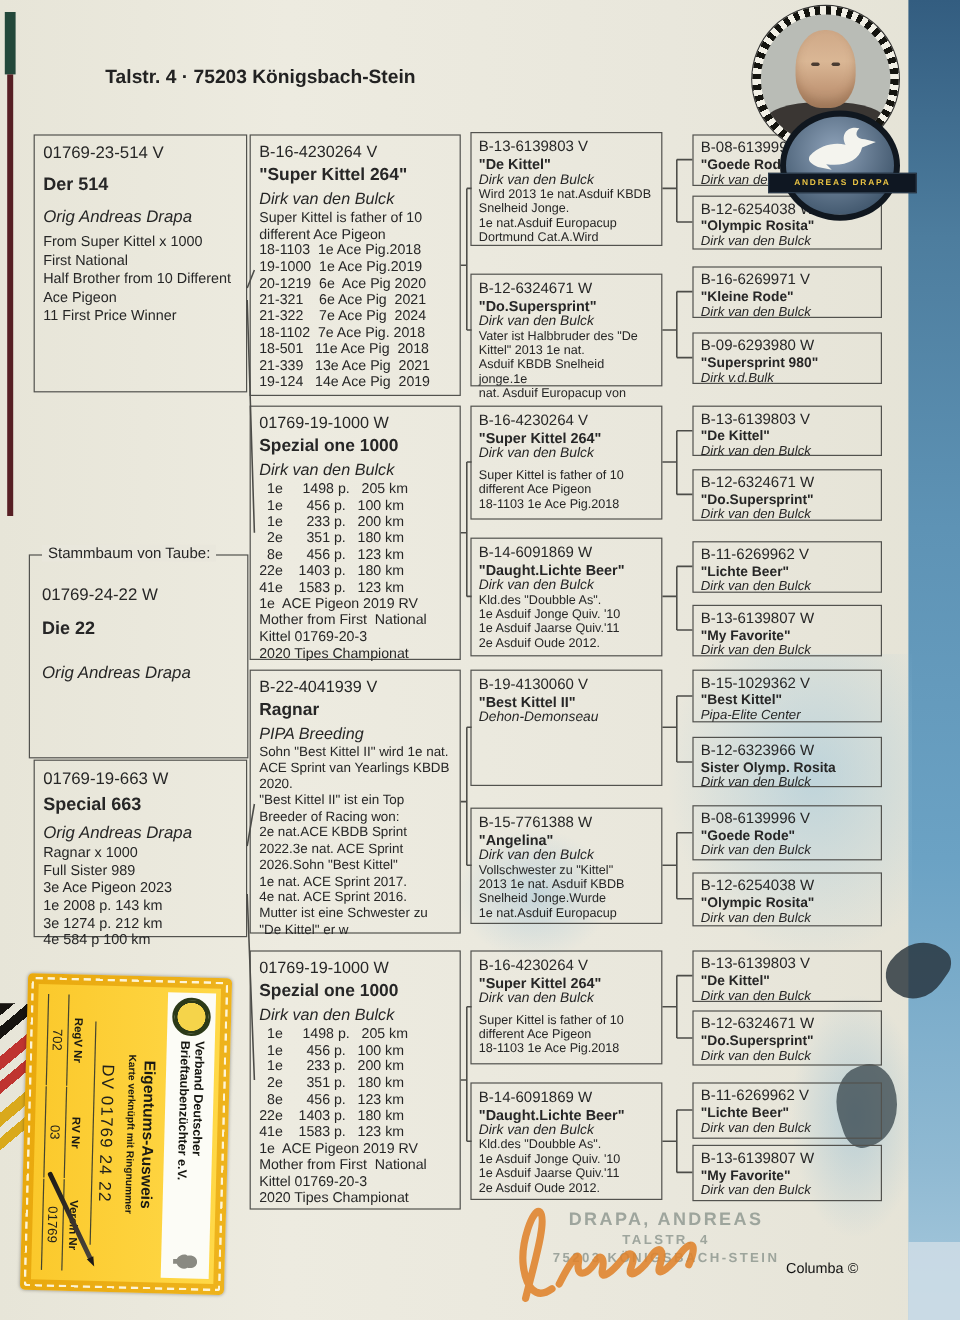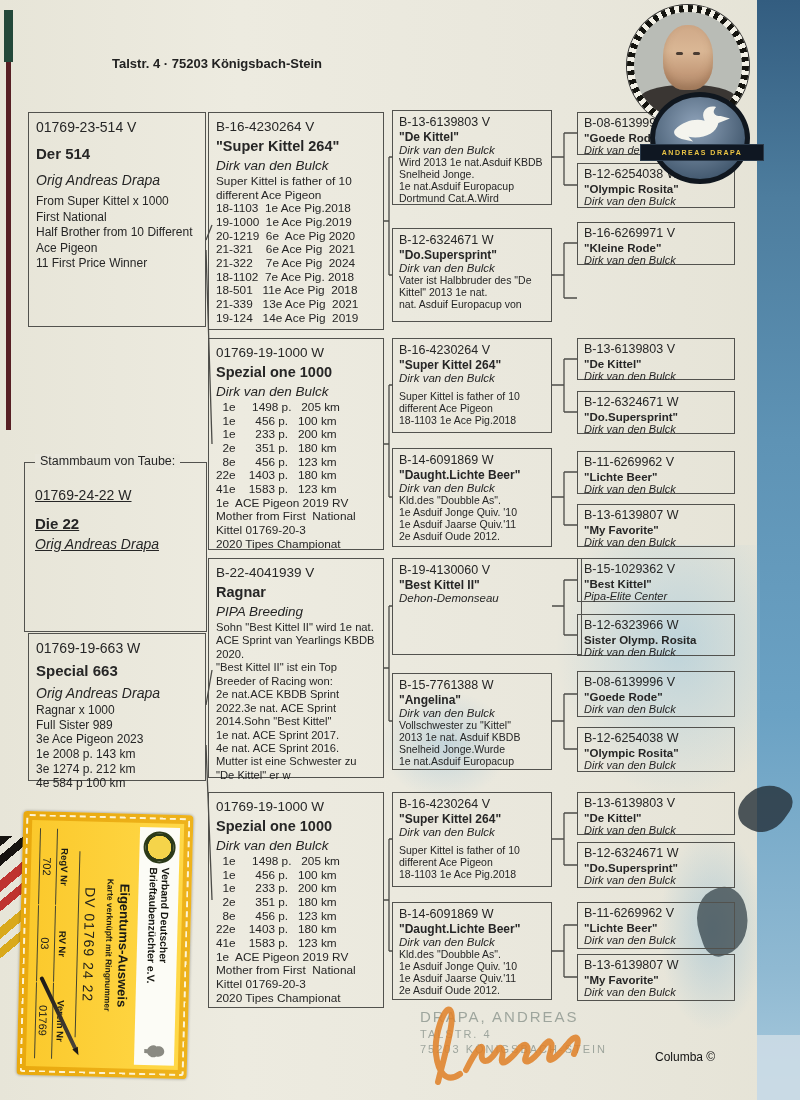--- a/index.html
+++ b/index.html
@@ -27,21 +27,21 @@
   
   .flag{position:absolute;left:-14px;top:836px;width:112px;height:262px;
     background:linear-gradient(140deg,transparent 0 8px,#16130f 8px 17px,transparent 17px 24px,
       #16130f 24px 32px,transparent 32px 43px,#bf3430 43px 52px,transparent 52px 59px,
       #bf3430 59px 67px,transparent 67px 79px,#d9a91c 79px 88px,transparent 88px 95px,
       #d9a91c 95px 103px,transparent 103px 100%);}
   
   .h-title{position:absolute;left:92px;top:26px;width:320px;text-align:center;
     font-size:21px;font-weight:bold;letter-spacing:.5px;color:#222;}
   .h-addr{position:absolute;left:32px;top:56px;width:370px;text-align:center;
-    font-size:13px;font-weight:bold;color:#222;}
+    font-size:16px;font-weight:bold;color:#222;}
   .h-contact{position:absolute;left:30px;top:88px;width:430px;text-align:center;
     font-size:12.5px;font-weight:bold;color:#222;}
   
   .photo-ring{position:absolute;left:627px;top:5px;width:122px;height:122px;border-radius:50%;
     background:repeating-conic-gradient(#14140f 0deg 4.5deg,#f2f0e6 4.5deg 9deg);box-shadow:0 0 0 1px #333;z-index:5;}
   .photo-img{position:absolute;inset:7px;border-radius:50%;overflow:hidden;
     background:radial-gradient(circle at 50% 26%,#dfe0da 0 14%,#b9bcb6 15% 100%);}
   .shoulders{position:absolute;bottom:-2px;left:3%;width:94%;height:34%;background:#3a3633;border-radius:45% 45% 0 0;}
   .head{position:absolute;top:12%;left:27%;width:46%;height:60%;
     background:linear-gradient(180deg,#cfa887 0,#dab795 40%,#c49a79 75%,#b08a6c 100%);
@@ -77,23 +77,23 @@
   .g3 .pname{font-size:12px;}
   .g3 .breeder{font-size:11.5px;}
   .g3 .lines{font-size:10.5px;line-height:1.15;}
   .g4{padding:3px 6px;}
   .g4 .ring{font-size:12.5px;margin-bottom:2px;}
   .g4 .pname{font-size:11.5px;}
   .g4 .breeder{font-size:11px;}
   
   .subject{position:absolute;left:24px;top:462px;width:181px;height:168px;border:1.4px solid #52524e;}
   .subject .legend{position:absolute;top:-9px;left:10px;background:#e9e7dc;padding:0 5px;font-size:12.5px;}
-  .subject .inner{padding:24px 10px 0 10px;text-decoration:underline;}
+  .subject .inner{padding:24px 10px 0 10px;}
   .subject .ring{font-size:14px;margin-bottom:12px;}
-  .subject .pname{font-size:15px;margin-bottom:4px;}
+  .subject .pname{font-size:15px;margin-bottom:20px;}
   .subject .breeder{font-size:14px;}
   
   svg.overlay{position:absolute;left:0;top:0;z-index:1;}
   
   .card-wrap{position:absolute;left:18px;top:813px;width:172px;height:265px;z-index:3;transform:rotate(1.5deg);}
   .card{position:absolute;left:172px;top:0;width:264px;height:170px;transform-origin:0 0;transform:rotate(90deg);
     background:linear-gradient(180deg,#eeb31c,#e9a90e);border-radius:4px;box-shadow:0 0 3px rgba(0,0,0,.4);}
   .card-perf{position:absolute;inset:3px;border:2px dashed rgba(255,252,235,.9);border-radius:3px;}
   .card-inner{position:absolute;inset:9px;background:linear-gradient(180deg,#ffd847,#fbc92c);}
   .org-strip{position:absolute;left:4px;right:4px;top:4px;height:40px;background:#fcfcf6;
@@ -108,22 +108,22 @@
     color:#22221c;border-bottom:1.2px solid #44442f;padding-bottom:3px;}
   .cfields{position:absolute;left:8px;right:8px;bottom:8px;display:flex;justify-content:space-between;}
   .cfield{text-align:center;width:76px;}
   .cfield .lab{font-size:9.5px;font-weight:bold;border-bottom:1px solid #44442f;padding-bottom:2px;color:#1a1a14;}
   .cfield .val{font-size:11px;margin-top:3px;border-bottom:1px solid #44442f;padding-bottom:1px;color:#22221c;}
   .pen{position:absolute;right:14px;bottom:30px;width:80px;height:3.5px;background:linear-gradient(90deg,#1d1a17,#4a443c);
     transform:rotate(-27deg);border-radius:2px;}
   .pen:after{content:"";position:absolute;right:-7px;top:-1px;border-left:8px solid #1d1a17;
     border-top:3px solid transparent;border-bottom:3px solid transparent;}
   
-  .stamp{position:absolute;left:420px;top:1008px;width:300px;color:rgba(112,124,118,.62);
-    font-weight:normal;letter-spacing:2px;z-index:2;}
+  .stamp{position:absolute;left:405px;top:1008px;width:300px;text-align:center;color:rgba(112,124,118,.62);
+    font-weight:bold;letter-spacing:2px;z-index:2;}
   .stamp .s1{font-size:15px;}
   .stamp .s2,.stamp .s3,.stamp .s4{font-size:11px;margin-top:3px;}
   .columba{position:absolute;left:655px;top:1050px;font-size:12px;color:#111;z-index:2;}
   svg.sig{position:absolute;left:400px;top:990px;z-index:4;}
 </style>
 </head>
 <body>
 
 <div class="page">
 
@@ -248,21 +248,21 @@
         <div>2020 Tipes Championat</div>
       </div>
   </div>
   <div class="pbox g2" style="left:208px;top:558px;width:176px;height:220px">
     <div class="ring">B-22-4041939 V</div>
     <div class="pname">Ragnar</div>
     <div class="breeder">PIPA Breeding</div>
     <div class="lines tight">
         <div>Sohn "Best Kittel II" wird 1e nat. ACE Sprint van Yearlings KBDB 2020.</div>
         <div>"Best Kittel II" ist ein Top Breeder of Racing won:</div>
-        <div>2e nat.ACE KBDB Sprint 2022.3e nat. ACE Sprint 2014.Sohn "Best Kittel"</div>
+        <div>2e nat.ACE KBDB Sprint 2022.3e nat. ACE Sprint 2026.Sohn "Best Kittel"</div>
         <div>1e nat. ACE Sprint 2017.</div>
         <div>4e nat. ACE Sprint 2016.</div>
         <div>Mutter ist eine Schwester zu "De Kittel" er w</div>
       </div>
   </div>
   <div class="pbox g2" style="left:208px;top:792px;width:176px;height:216px">
     <div class="ring">01769-19-1000 W</div>
     <div class="pname">Spezial one 1000</div>
     <div class="breeder">Dirk van den Bulck</div>
     <div class="lines">
@@ -291,20 +291,21 @@
         <div>Dortmund Cat.A.Wird</div>
       </div>
   </div>
   <div class="pbox g3" style="left:392px;top:228px;width:160px;height:94px">
     <div class="ring">B-12-6324671 W</div>
     <div class="pname">"Do.Supersprint"</div>
     <div class="breeder">Dirk van den Bulck</div>
     <div class="lines">
         <div>Vater ist Halbbruder des "De</div>
         <div>Kittel" 2013 1e nat.</div>
+        <div>Asduif KBDB Snelheid jonge.1e</div>
         <div>nat. Asduif Europacup von</div>
       </div>
   </div>
   <div class="pbox g3" style="left:392px;top:338px;width:160px;height:95px">
     <div class="ring">B-16-4230264 V</div>
     <div class="pname">"Super Kittel  264"</div>
     <div class="breeder" style="margin-bottom:6px">Dirk van den Bulck</div>
     <div class="lines">
         <div>Super Kittel is father of 10</div>
         <div>different Ace Pigeon</div>
@@ -315,21 +316,21 @@
     <div class="ring">B-14-6091869 W</div>
     <div class="pname">"Daught.Lichte Beer"</div>
     <div class="breeder">Dirk van den Bulck</div>
     <div class="lines">
         <div>Kld.des "Doubble As".</div>
         <div>1e Asduif Jonge Quiv. '10</div>
         <div>1e Asduif Jaarse Quiv.'11</div>
         <div>2e Asduif Oude 2012.</div>
       </div>
   </div>
-  <div class="pbox g3" style="left:392px;top:558px;width:190px;height:97px">
+  <div class="pbox g3" style="left:392px;top:558px;width:160px;height:97px">
     <div class="ring">B-19-4130060 V</div>
     <div class="pname">"Best Kittel II"</div>
     <div class="breeder">Dehon-Demonseau</div>
   </div>
   <div class="pbox g3" style="left:392px;top:673px;width:160px;height:97px">
     <div class="ring">B-15-7761388 W</div>
     <div class="pname">"Angelina"</div>
     <div class="breeder">Dirk van den Bulck</div>
     <div class="lines">
         <div>Vollschwester zu "Kittel"</div>
@@ -367,20 +368,25 @@
   </div>
   <div class="pbox g4" style="left:577px;top:163px;width:158px;height:45px">
     <div class="ring">B-12-6254038 W</div>
     <div class="pname">"Olympic Rosita"</div>
     <div class="breeder">Dirk van den Bulck</div>
   </div>
   <div class="pbox g4" style="left:577px;top:222px;width:158px;height:43px">
     <div class="ring">B-16-6269971 V</div>
     <div class="pname">"Kleine Rode"</div>
     <div class="breeder">Dirk van den Bulck</div>
+  </div>
+  <div class="pbox g4" style="left:577px;top:277px;width:158px;height:43px">
+    <div class="ring">B-09-6293980 W</div>
+    <div class="pname">"Supersprint 980"</div>
+    <div class="breeder">Dirk v.d.Bulk</div>
   </div>
   <div class="pbox g4" style="left:577px;top:338px;width:158px;height:42px">
     <div class="ring">B-13-6139803 V</div>
     <div class="pname">"De Kittel"</div>
     <div class="breeder">Dirk van den Bulck</div>
   </div>
   <div class="pbox g4" style="left:577px;top:391px;width:158px;height:43px">
     <div class="ring">B-12-6324671 W</div>
     <div class="pname">"Do.Supersprint"</div>
     <div class="breeder">Dirk van den Bulck</div>

